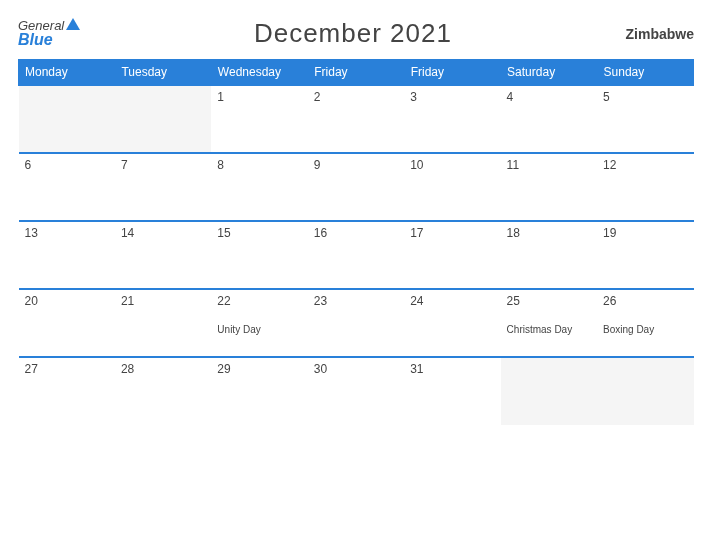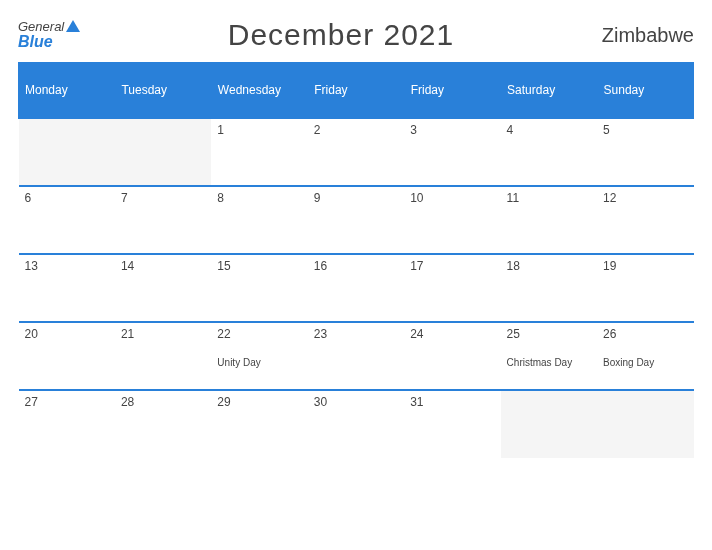--- a/index.html
+++ b/index.html
@@ -45,42 +45,43 @@
       height: 0;
       border-left: 7px solid transparent;
       border-right: 7px solid transparent;
       border-bottom: 12px solid #2980d9;
       margin-left: 2px;
       vertical-align: middle;
       position: relative;
       top: -2px;
     }
     .month-title {
-      font-size: 30px;
+      font-size: 26px;
       color: #444;
       font-weight: normal;
       letter-spacing: 1px;
     }
     .country {
-      font-size: 20px;
+      font-size: 14px;
       color: #444;
       text-align: left;
+      font-weight: bold;
     }
     .calendar {
       width: 100%;
       border-collapse: collapse;
     }
     .calendar thead tr {
       background: #2980d9;
     }
     .calendar thead th {
       color: #fff;
       font-size: 12px;
       font-weight: normal;
-      padding: 20px 6px;
+      padding: 5px 6px;
       text-align: left;
       border: 1px solid #2980d9;
       width: calc(100% / 7);
     }
     .calendar tbody tr {
       border-top: 2px solid #2980d9;
     }
     .calendar tbody td {
       vertical-align: top;
       padding: 4px 6px 4px 6px;

